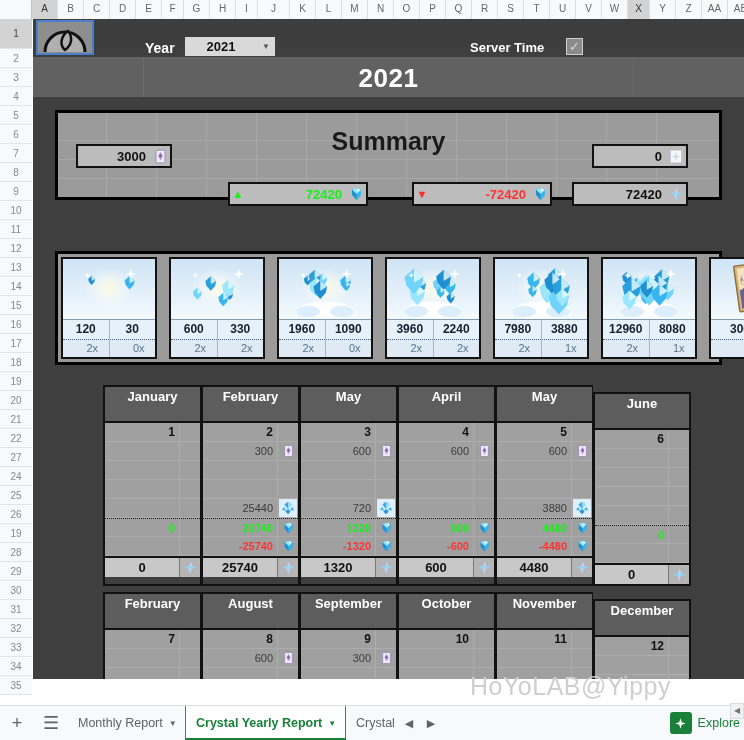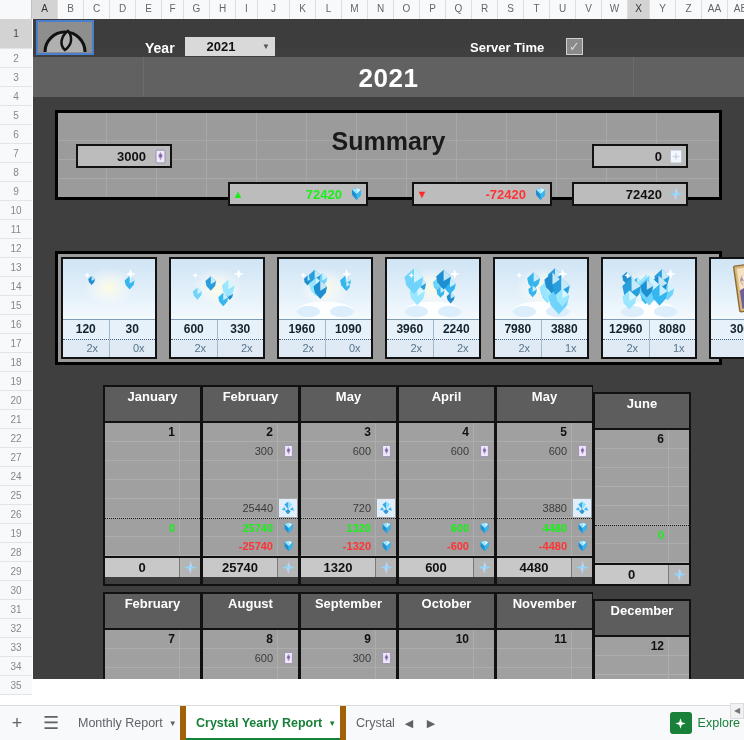--- a/index.html
+++ b/index.html
@@ -127,21 +127,21 @@
     color:#cfcfcf; font-family:"Liberation Sans", sans-serif; z-index:7;
     letter-spacing:.5px; }
 
   
   .botbar { position:absolute; left:0; top:705px; width:744px; height:35px;
     background:#f8f9fa; border-top:1px solid #dadce0; display:flex;
     align-items:center; z-index:8; }
   .bb-ic { width:34px; height:35px; display:flex; align-items:center;
     justify-content:center; font-size:18px; color:#5f6368; }
   .tab { height:35px; padding:0 10px; display:flex; align-items:center;
-    gap:6px; font-size:12.5px; color:#5f6368; border-right:6px solid #a16207;
+    gap:6px; font-size:12.5px; color:#5f6368; border-right:1px solid #a16207;
     white-space:nowrap; overflow:hidden; }
   .tab.active { background:#fff; color:#188038; font-weight:bold;
     box-shadow:inset 0 -3px 0 #188038; }
   .tab .car { font-size:8px; }
   .arrbtn { width:22px; height:35px; display:flex; align-items:center;
     justify-content:center; font-size:11px; color:#5f6368; }
   .explore { margin-left:auto; display:flex; align-items:center; gap:6px;
     padding-right:4px; }
   .expl-ic { width:22px; height:22px; background:#188038; border-radius:3px;
     display:flex; align-items:center; justify-content:center; color:#fff;
@@ -1128,20 +1128,21 @@
                 <div class="lc"></div>
                 <div class="rc"></div>
               </div>
             </div>
           </div>
         </div>
     </div>
 
   </div>
 
+  <div class="wm">HoYoLAB@Yippy</div>
   <div class="vscroll">◀</div>
 
   <div class="botbar">
     <div class="bb-ic">+</div>
     <div class="bb-ic">☰</div>
     <div id="tabholder" style="display:flex;align-items:center;max-width:330px;overflow:hidden">
         <div class="tab" style="flex: 0 0 118px;">
           <span>Monthly Report</span>
           <span class="car">▼</span>
         </div>

